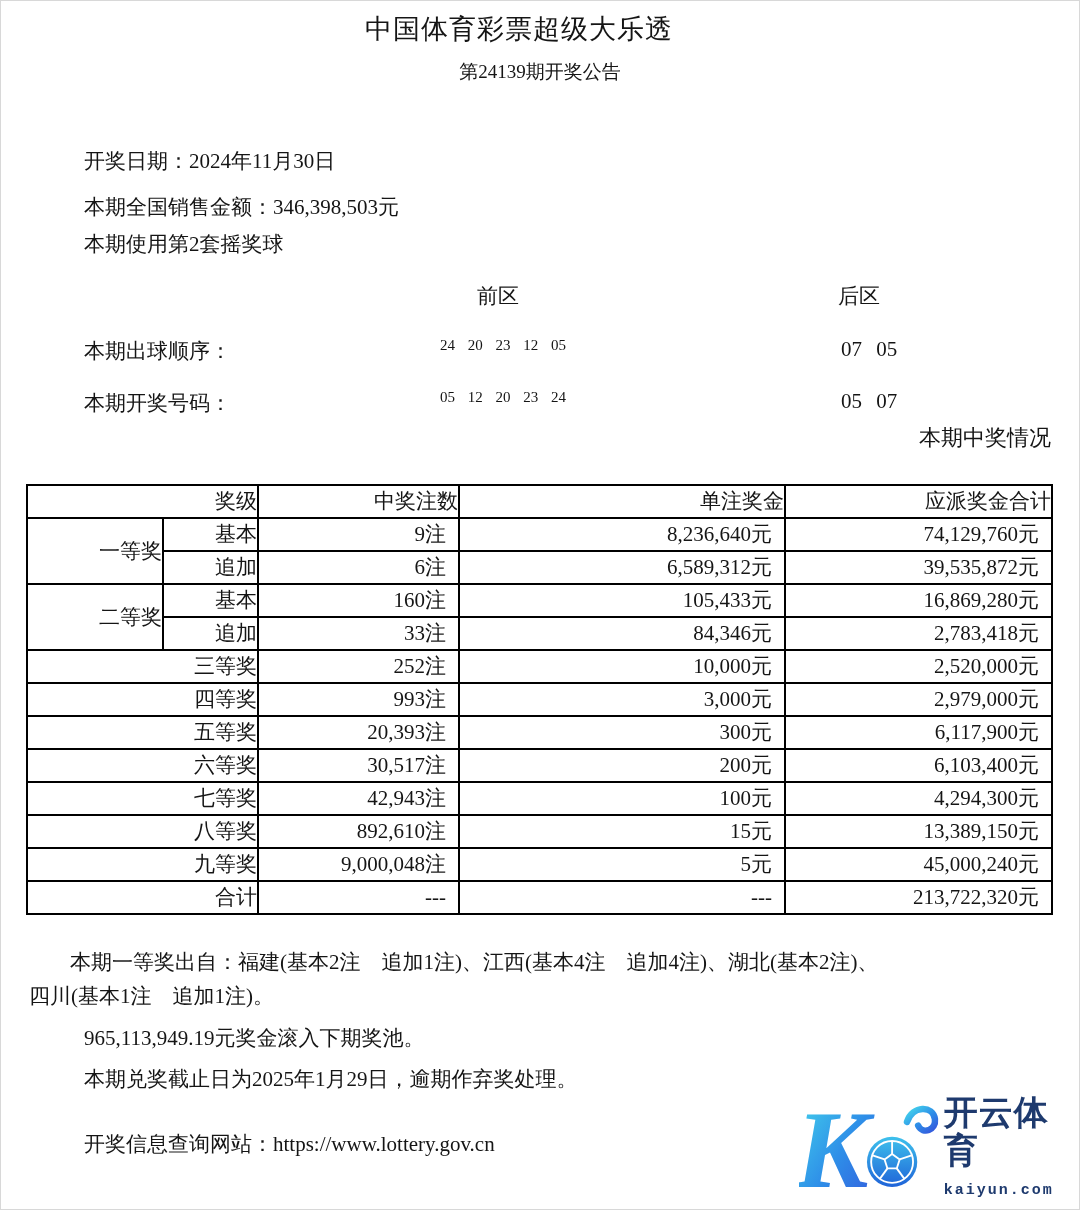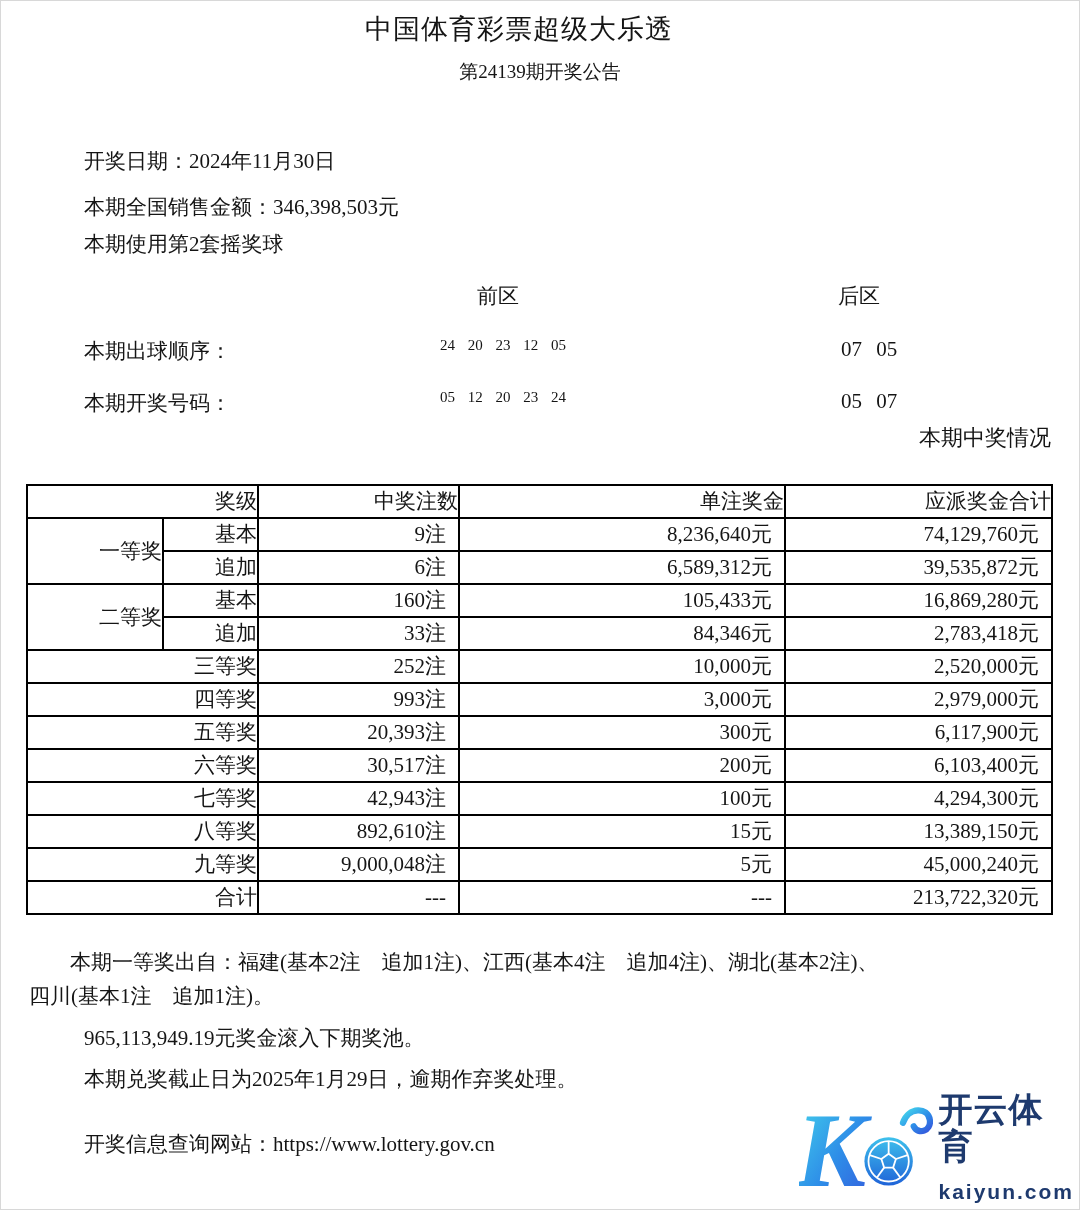--- a/index.html
+++ b/index.html
@@ -50,22 +50,22 @@
   .logo{
     top:1086px;left:798px;width:275px;height:120px;
     display:flex;align-items:center;gap:5px;
   }
   .logo-text{display:flex;flex-direction:column;align-items:flex-start;gap:14px;}
   .brand-name{
     font-family:"Liberation Sans","DejaVu Sans",sans-serif;
     font-size:34px;font-weight:bold;letter-spacing:1px;line-height:1.1;
   }
   .brand-domain{
-    font-family:Liberation Sans, sans-serif;
-    font-size:21px;font-weight:bold;letter-spacing:2px;line-height:1.1;text-align:right;
+    font-family:Liberation Mono, monospace;
+    font-size:15px;font-weight:bold;letter-spacing:2px;line-height:1.1;text-align:right;
   }
 </style>
 </head>
 <body>
 
 <div class="page">
 
   <div class="abs page-title">中国体育彩票超级大乐透</div>
   <div class="abs page-subtitle">第24139期开奖公告</div>
 

